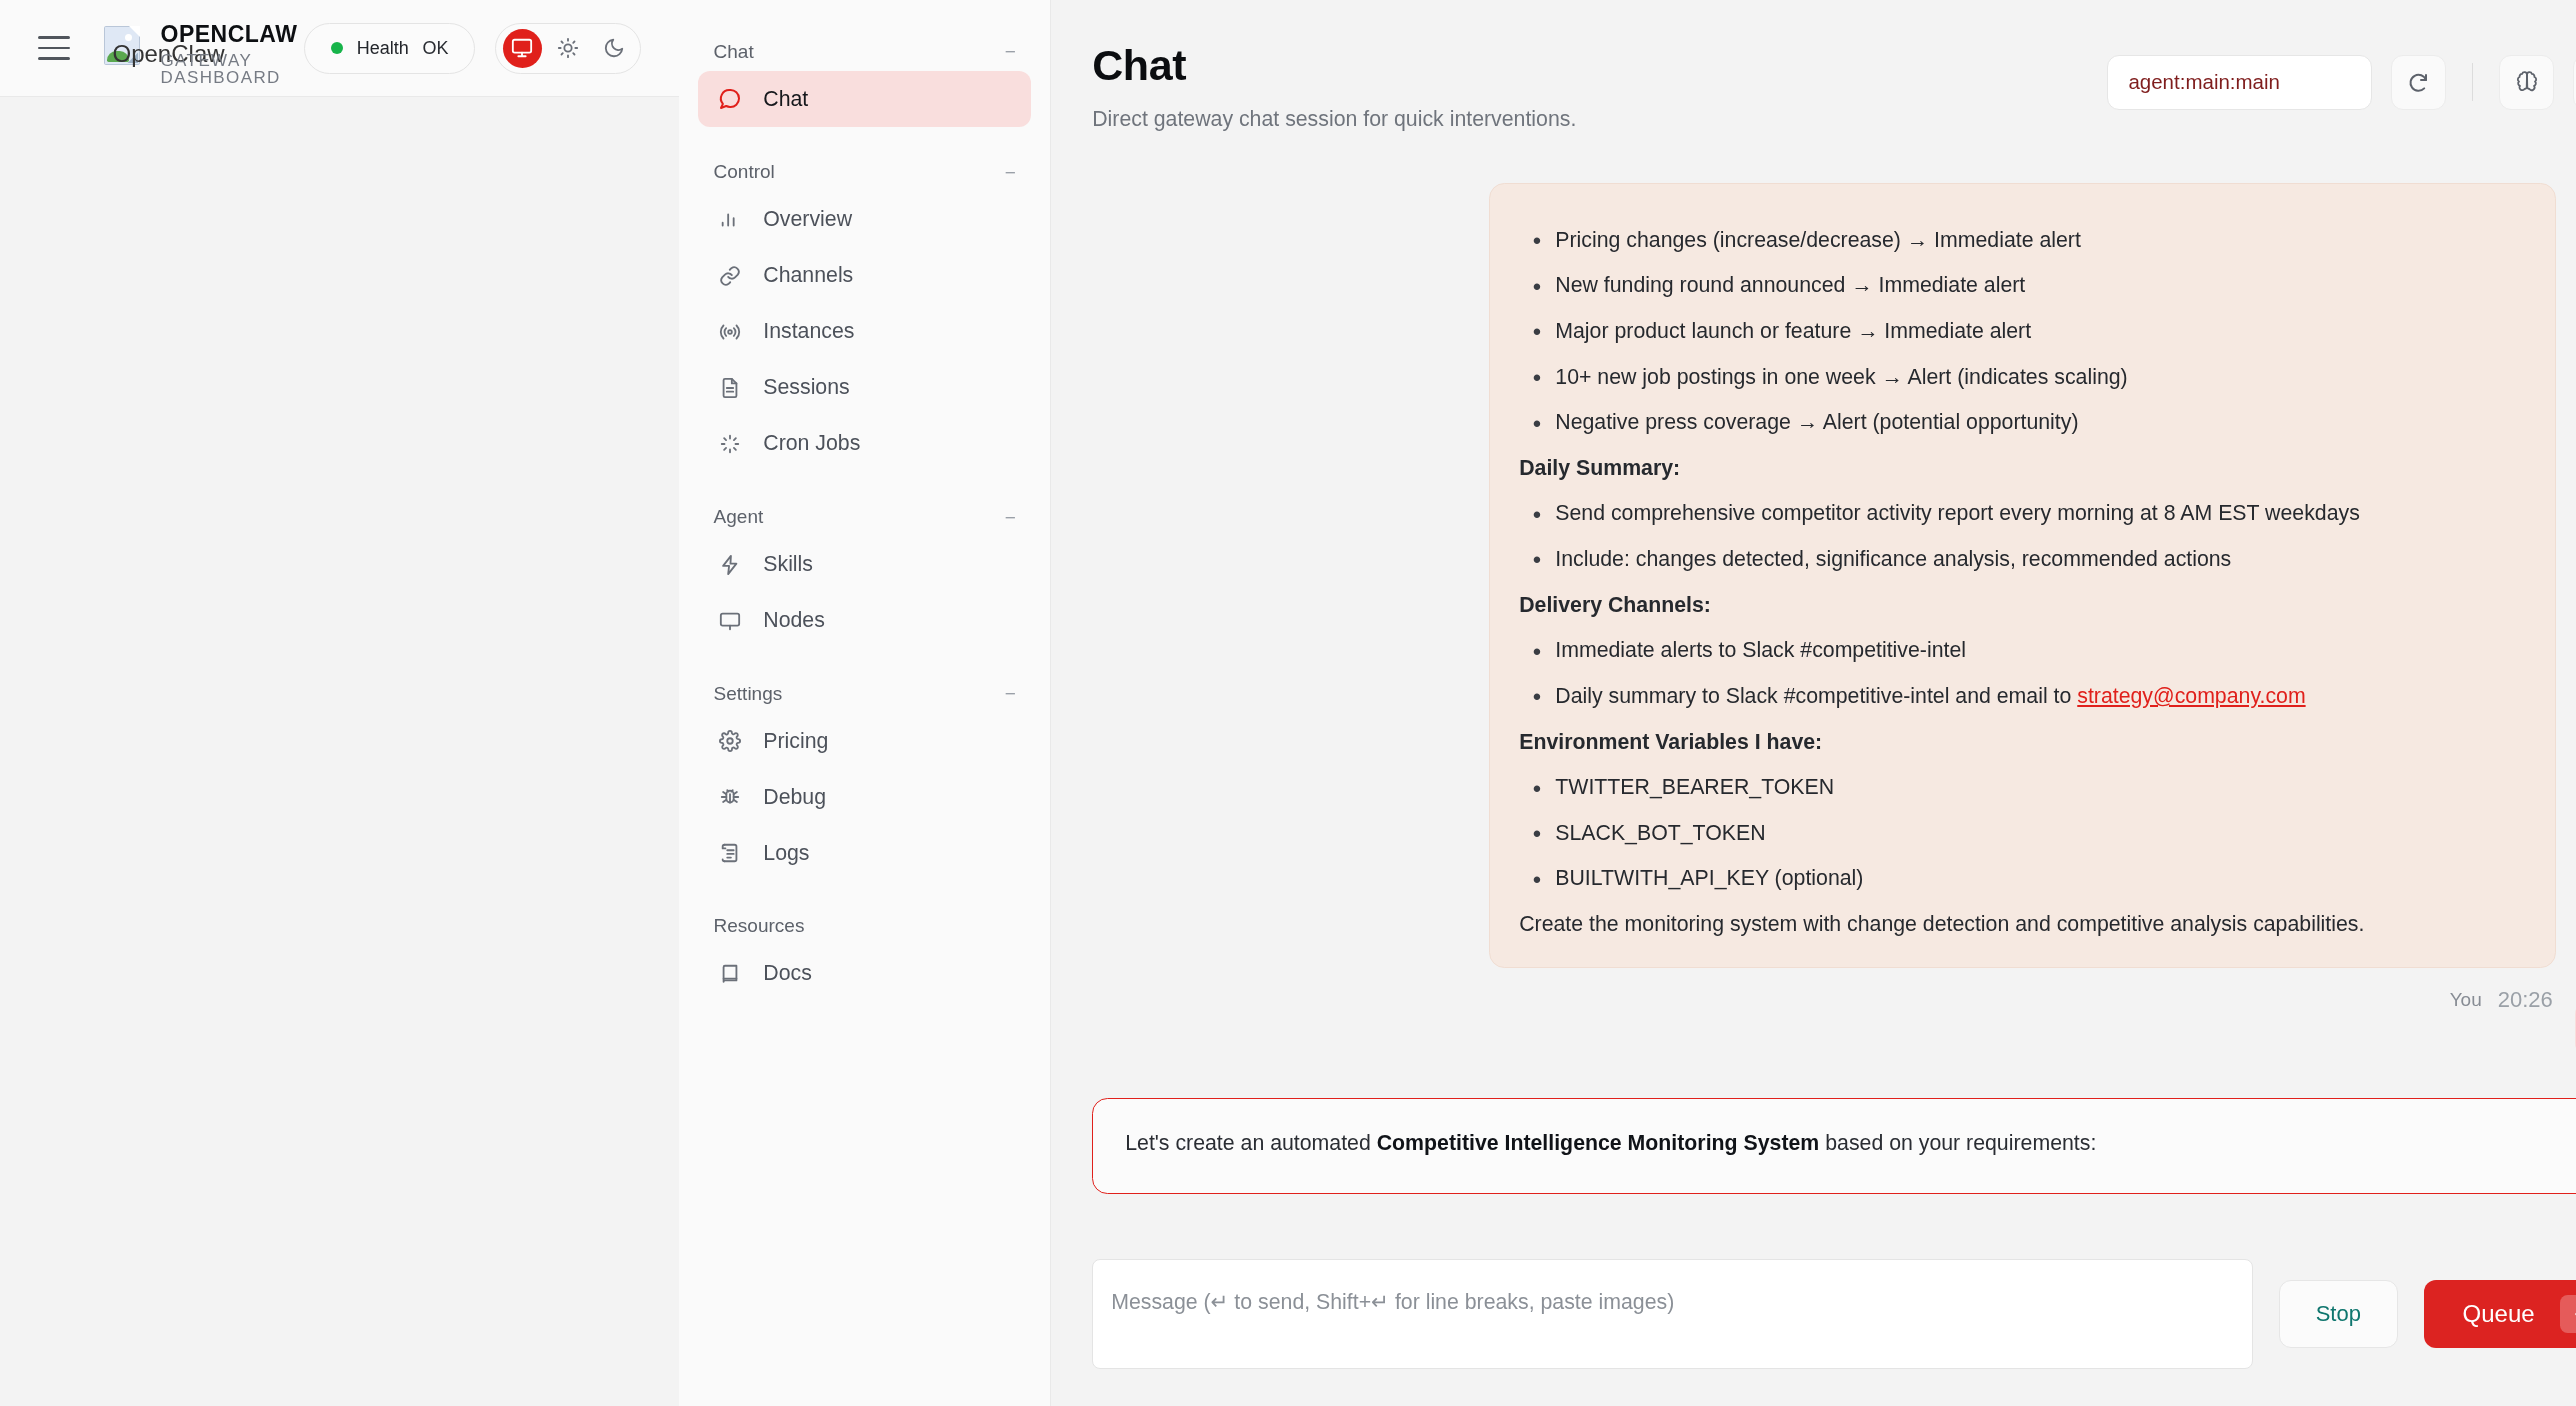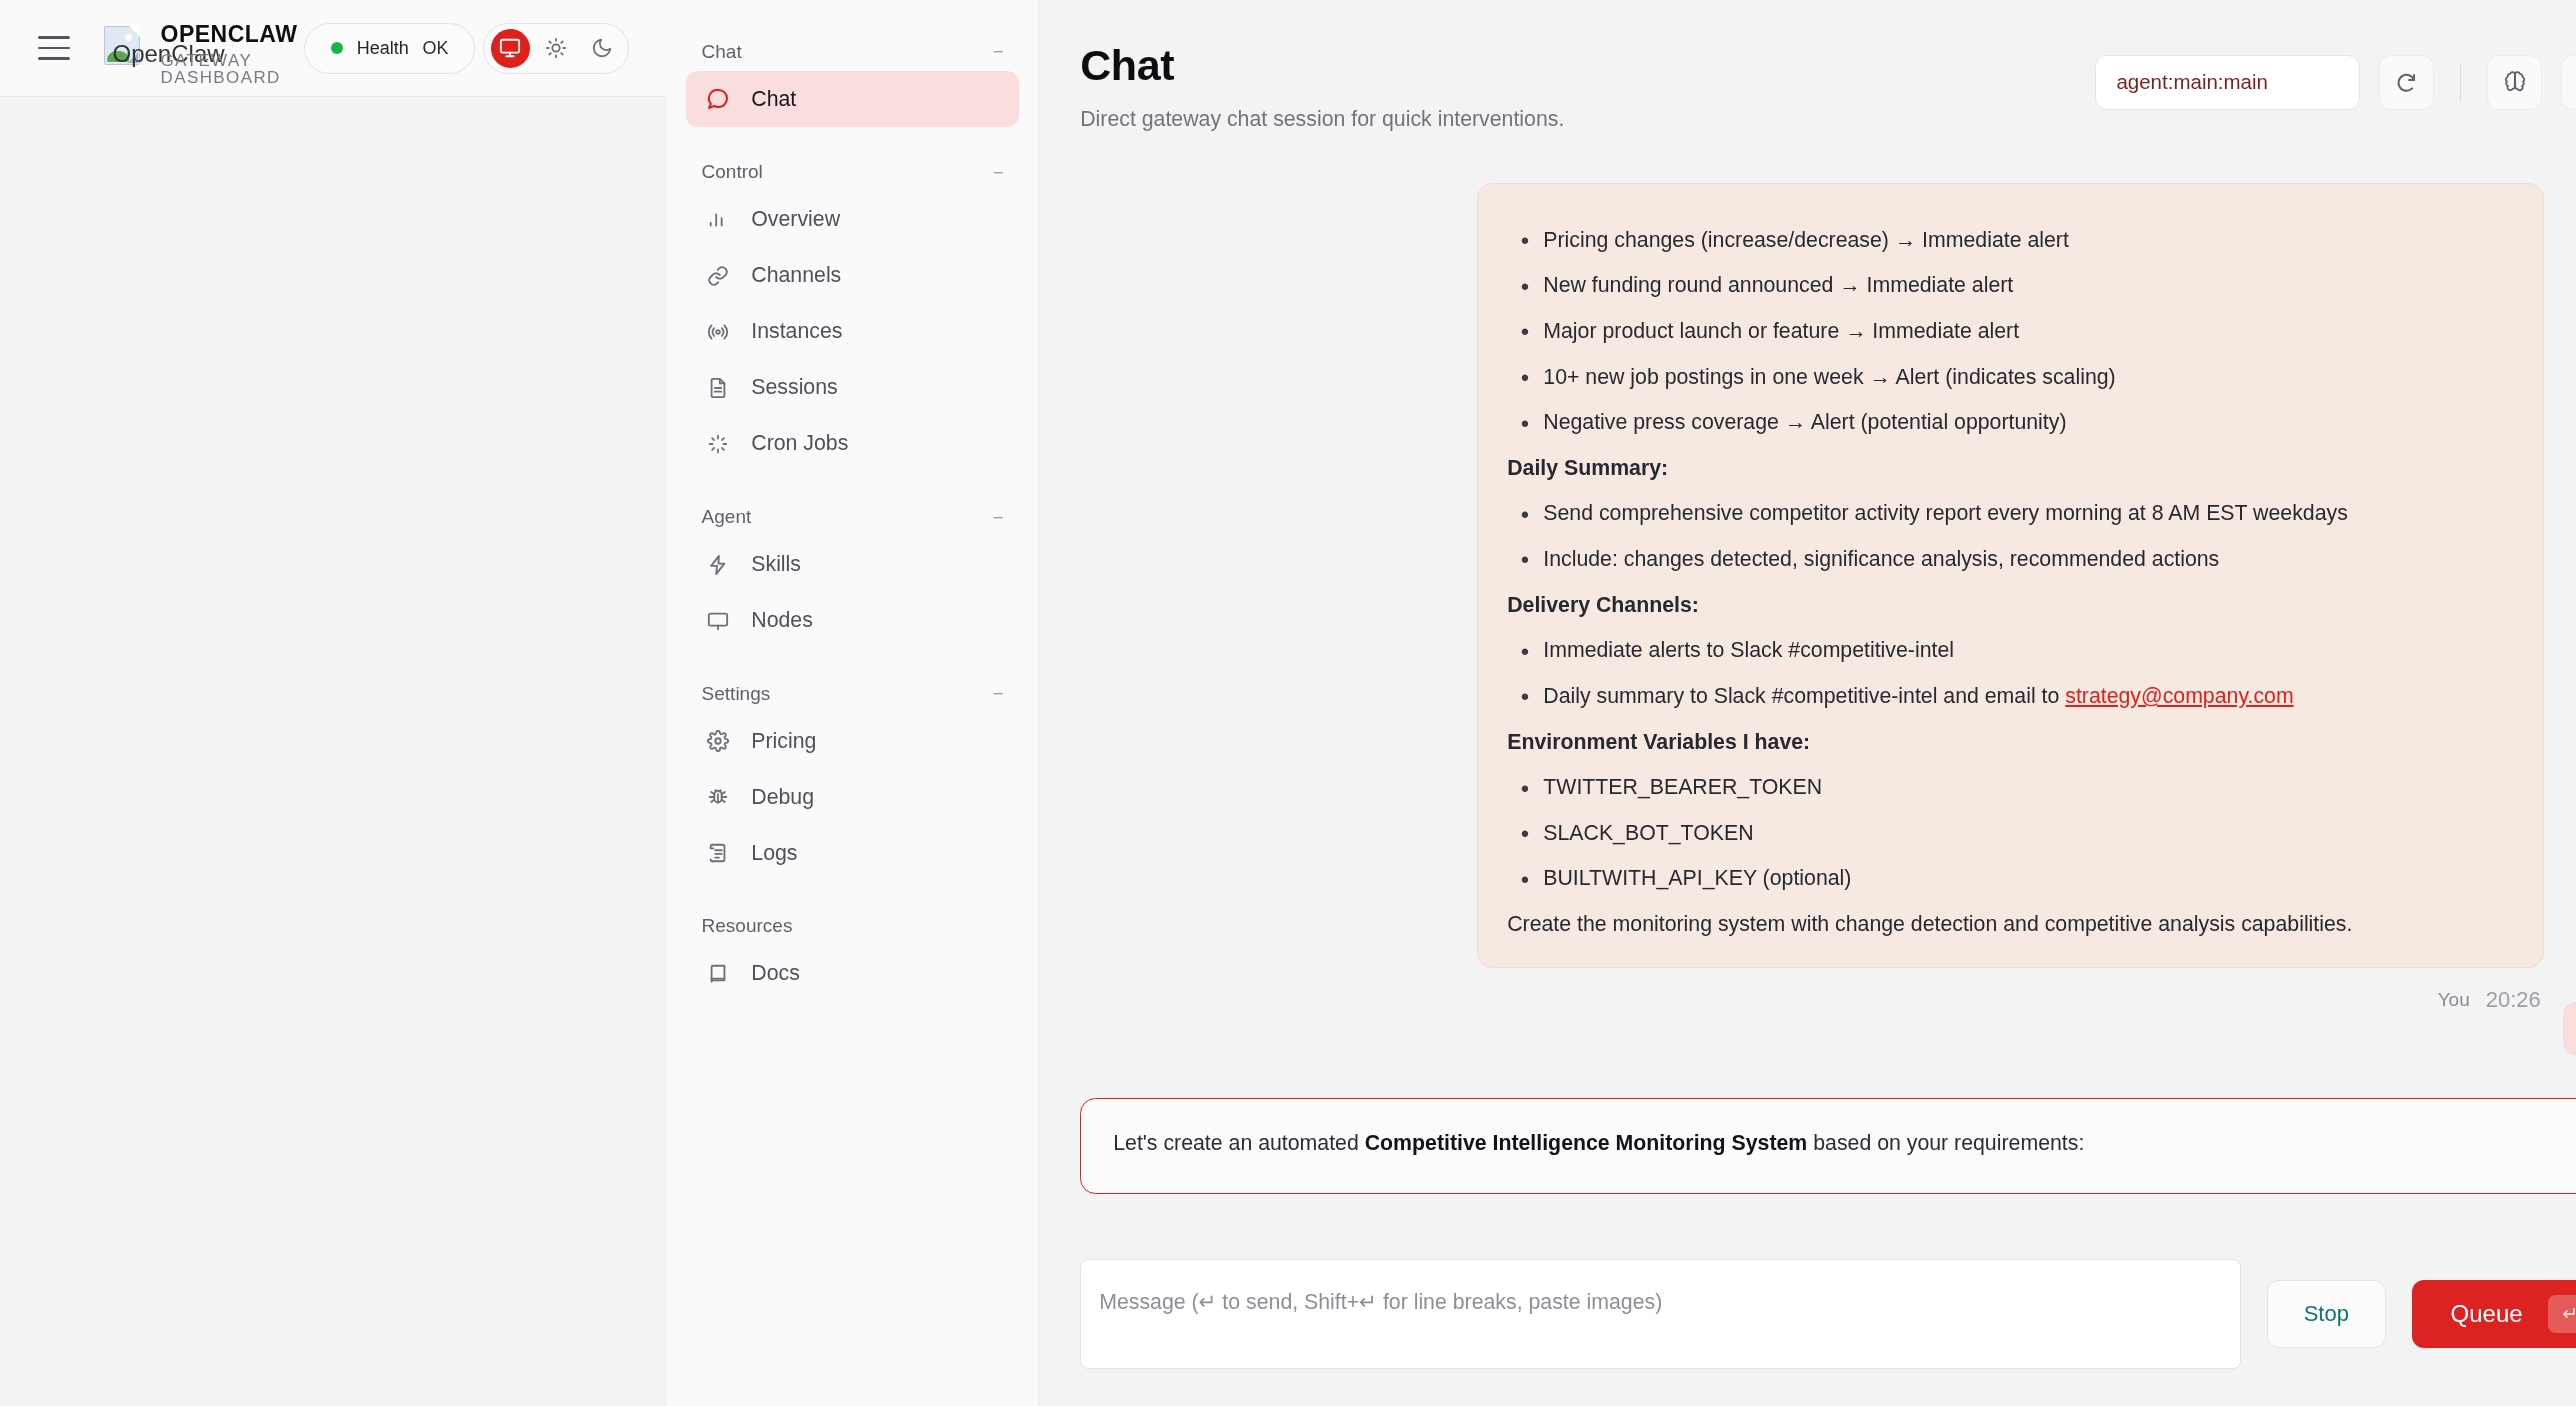--- a/index.html
+++ b/index.html
@@ -70,21 +70,21 @@
   }
   .brandtext { margin-left: 20.5px; position: relative; top: 8.5px; }
   .brandtitle {
     font-size: 23px; font-weight: 700; letter-spacing: 0.5px; color: #0d0f12; line-height: 1;
   }
   .brandsub {
     font-size: 17px; letter-spacing: 1.4px; color: #767b84; line-height: 1;
     margin-top: 6px;
   }
 
-  .topbar-right { margin-left: auto; display: flex; align-items: flex-end; gap: 8px; }
+  .topbar-right { margin-left: auto; display: flex; align-items: flex-end; gap: 20px; }
   .health-pill {
     display: flex; align-items: center; gap: 13.7px;
     height: 51px; padding: 0 25.6px;
     border: 0.9px solid #e4e4e4; border-radius: 853px;
     background: #fbfbfb;
     font-size: 18px; color: #23262b;
   }
   .health-dot { width: 12px; height: 12px; border-radius: 50%; background: #17b44a; }
   .health-label { font-weight: 400; }
   .health-state { font-weight: 400; color: #2a2d33; }

